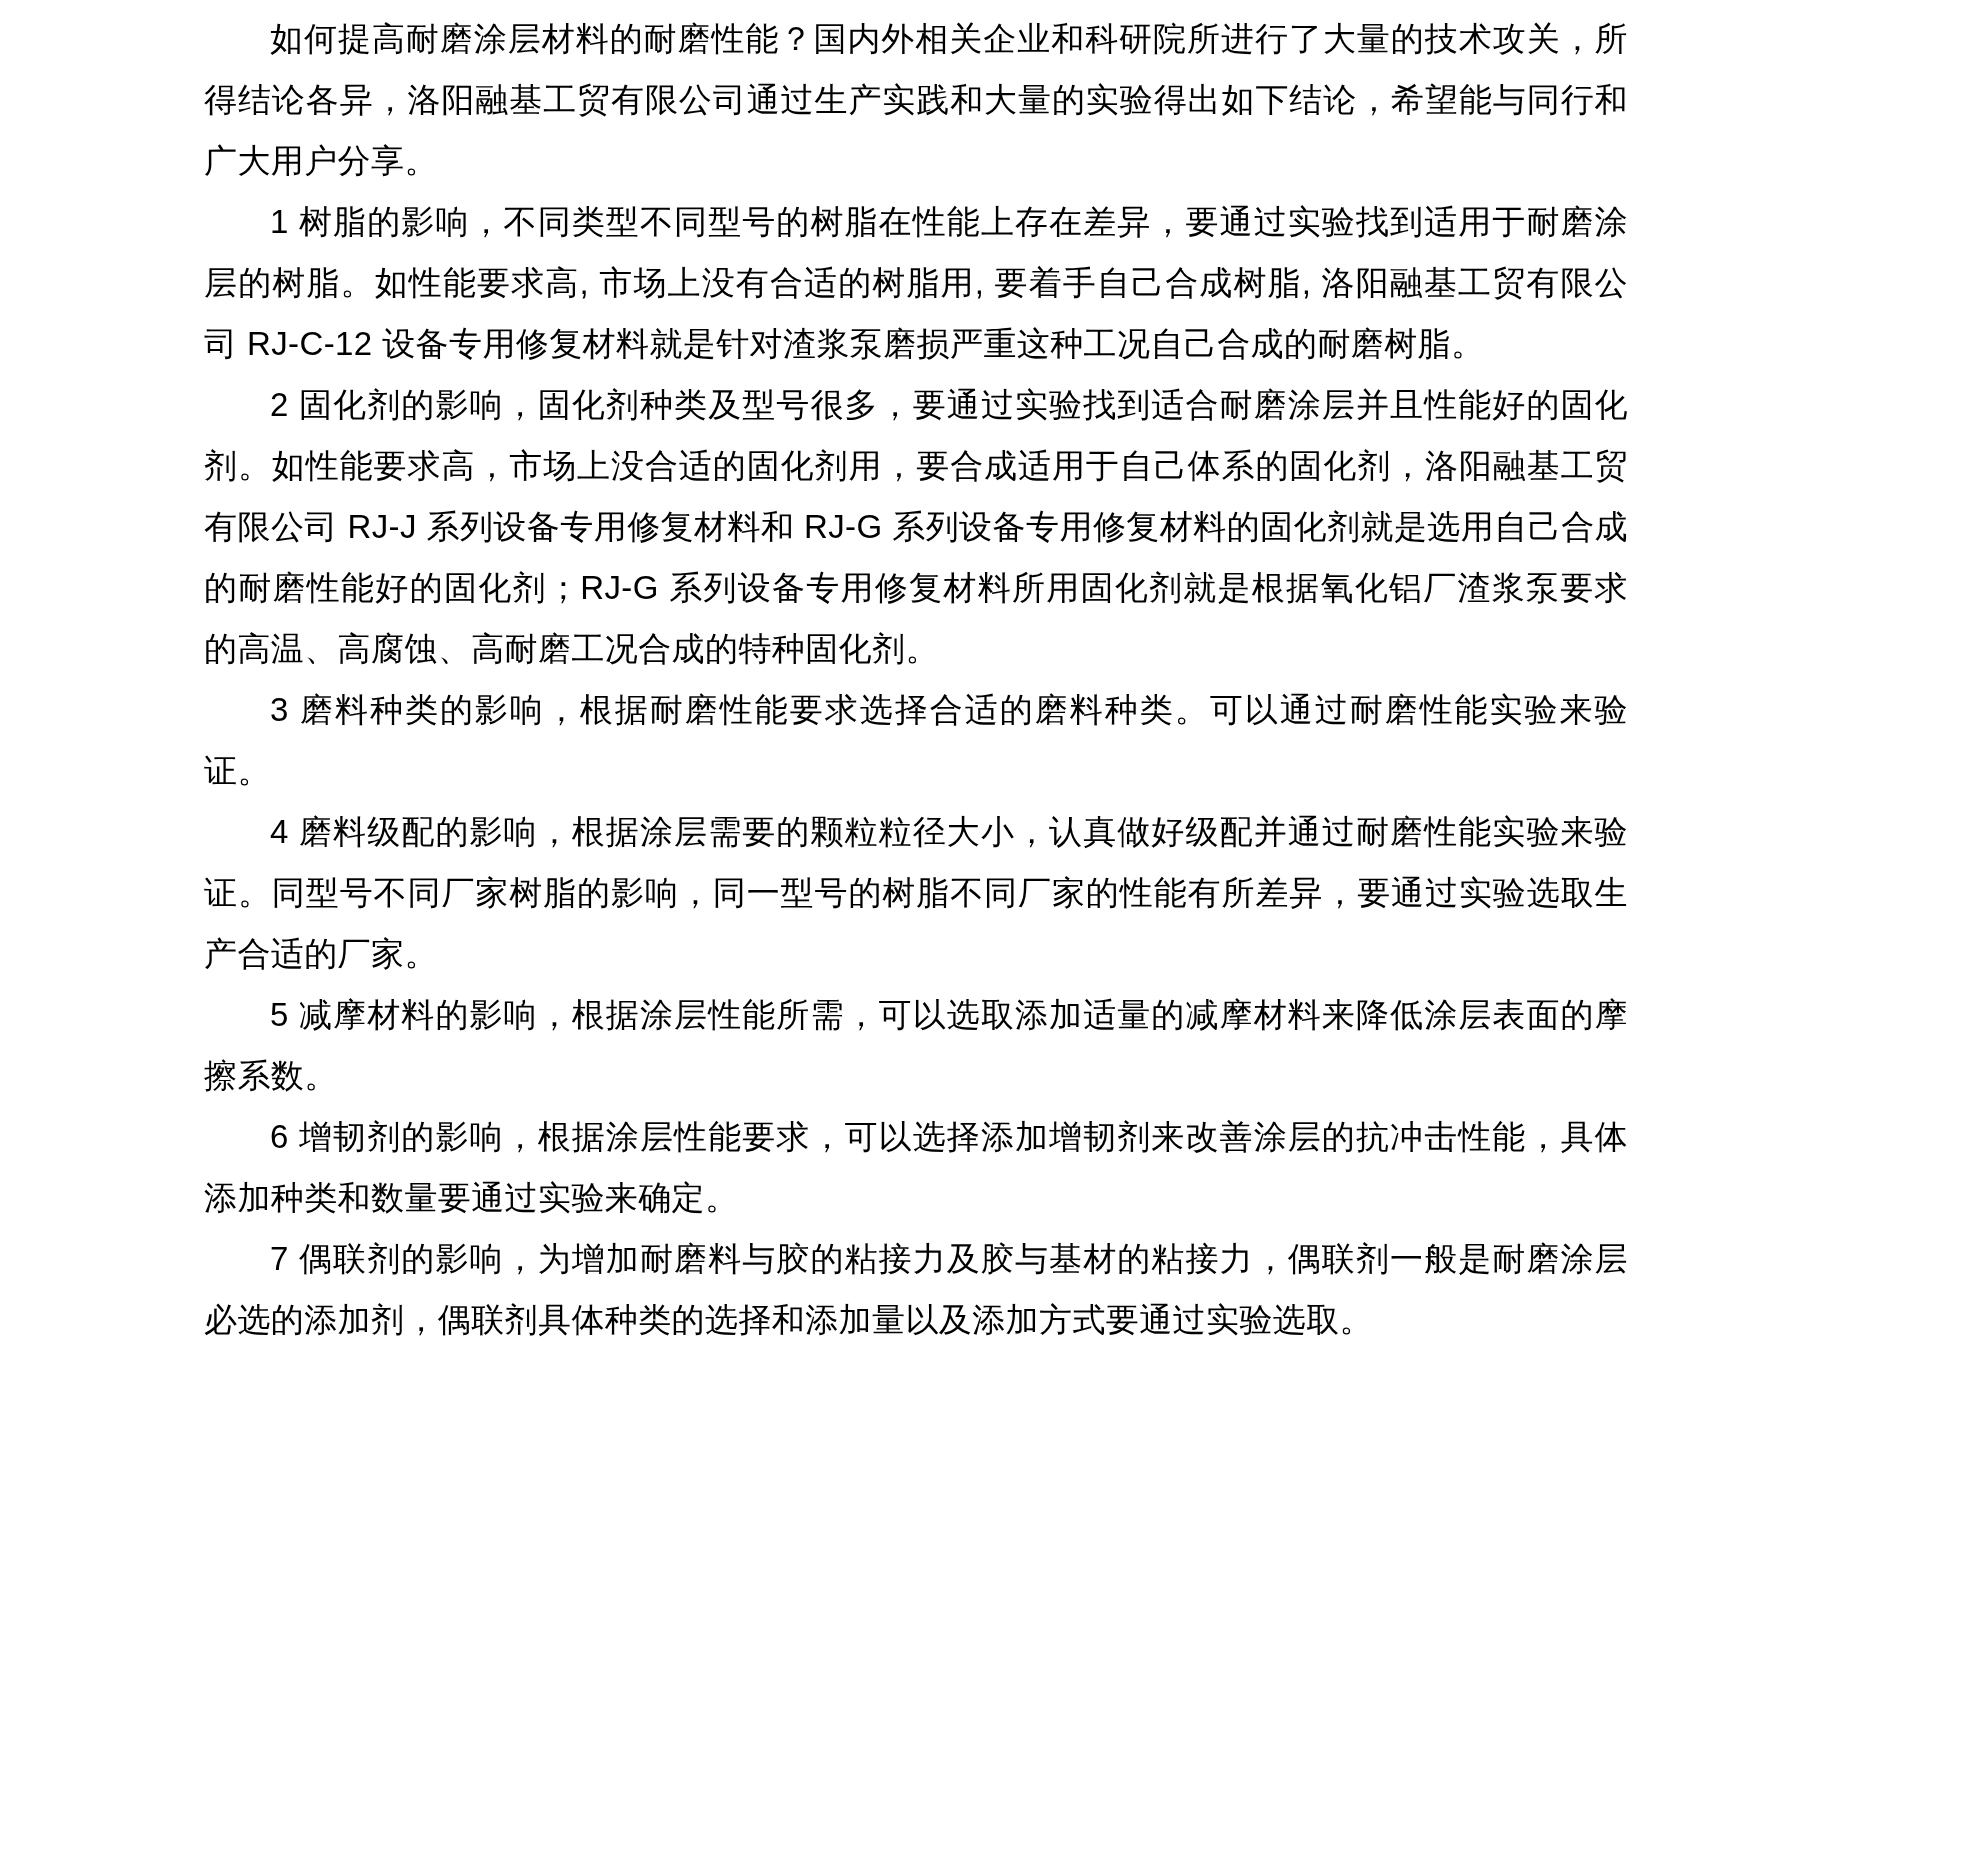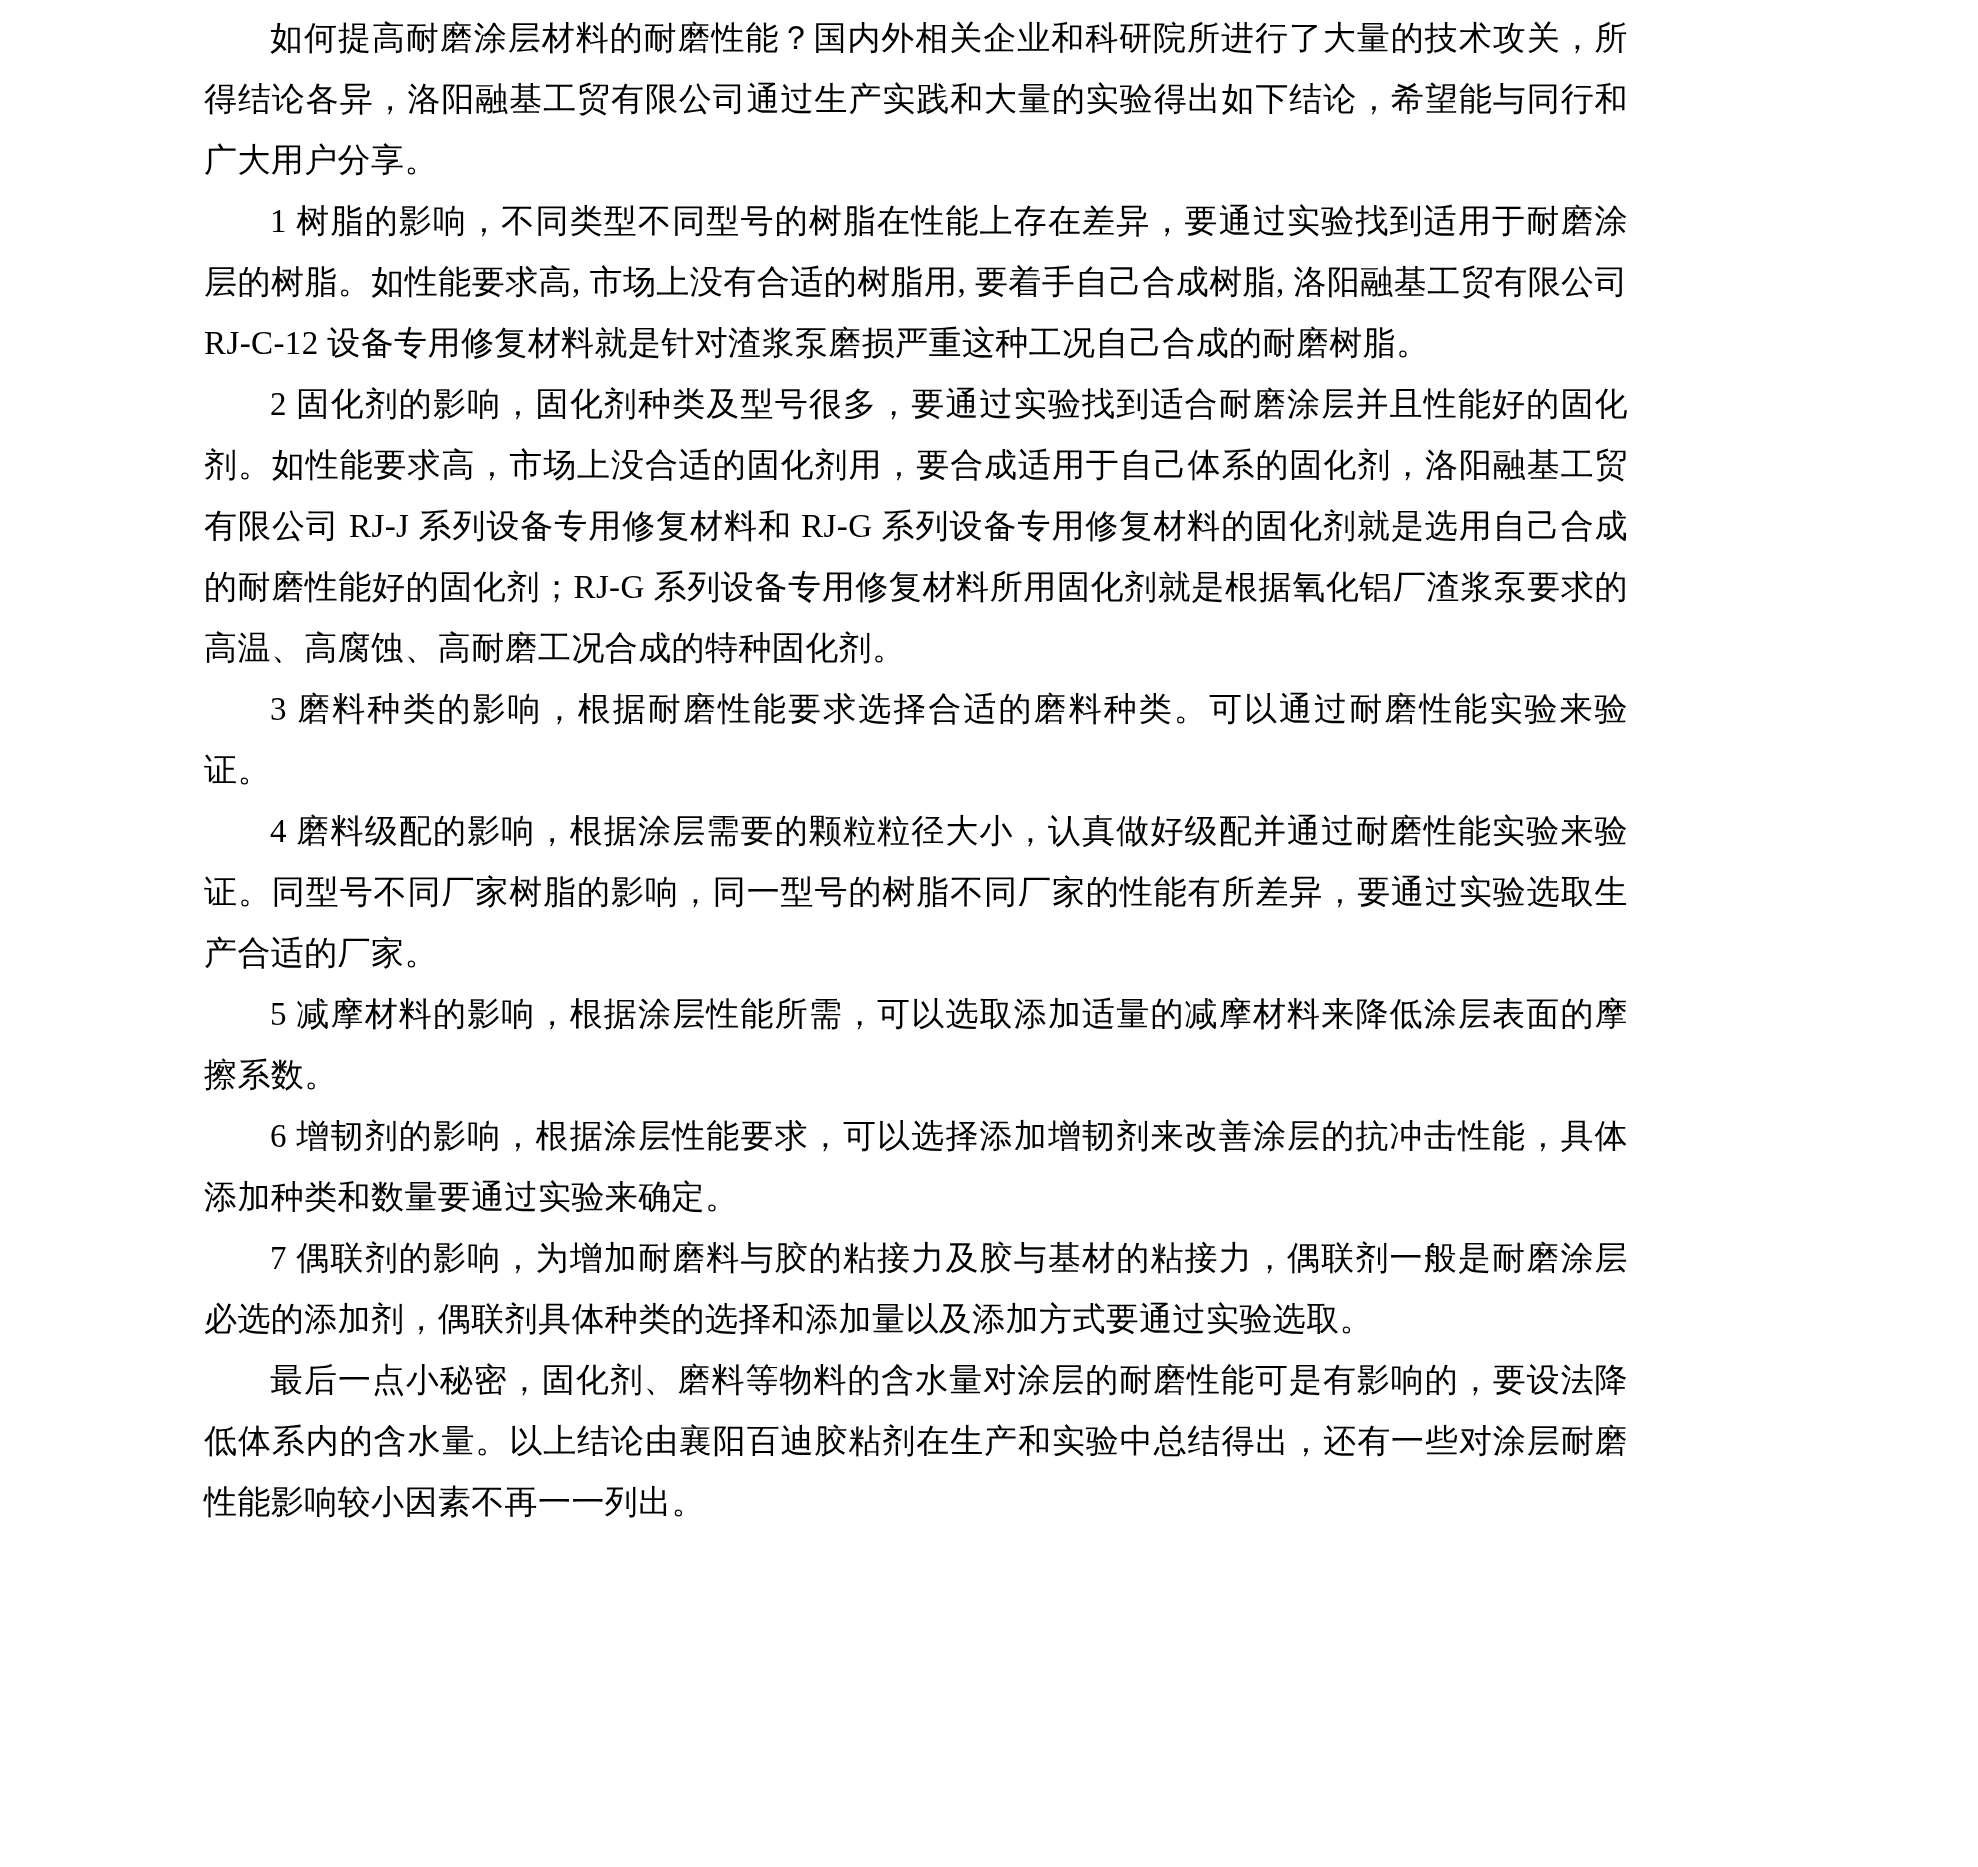--- a/index.html
+++ b/index.html
@@ -13,21 +13,20 @@
     font-family: "Liberation Sans", sans-serif;
     color: #000000;
     overflow: hidden;
   }
   .page {
     box-sizing: border-box;
     width: 1764px;
     height: 1867px;
     padding: 8px 136px 0 204px;
     background: #ffffff;
-    font-family: Liberation Serif, serif;
   }
   .doc-body {
     font-size: 33px;
     line-height: 61px;
     letter-spacing: 0.4px;
     text-align: justify;
     text-justify: inter-ideograph;
   }
   .para {
     margin: 0;
@@ -41,16 +40,15 @@
 <div class="page">
   <div class="doc-body">
     <p class="para">如何提高耐磨涂层材料的耐磨性能？国内外相关企业和科研院所进行了大量的技术攻关，所得结论各异，洛阳融基工贸有限公司通过生产实践和大量的实验得出如下结论，希望能与同行和广大用户分享。</p>
     <p class="para">1 树脂的影响，不同类型不同型号的树脂在性能上存在差异，要通过实验找到适用于耐磨涂层的树脂。如性能要求高, 市场上没有合适的树脂用, 要着手自己合成树脂, 洛阳融基工贸有限公司 RJ-C-12 设备专用修复材料就是针对渣浆泵磨损严重这种工况自己合成的耐磨树脂。</p>
     <p class="para">2 固化剂的影响，固化剂种类及型号很多，要通过实验找到适合耐磨涂层并且性能好的固化剂。如性能要求高，市场上没合适的固化剂用，要合成适用于自己体系的固化剂，洛阳融基工贸有限公司 RJ-J 系列设备专用修复材料和 RJ-G 系列设备专用修复材料的固化剂就是选用自己合成的耐磨性能好的固化剂；RJ-G 系列设备专用修复材料所用固化剂就是根据氧化铝厂渣浆泵要求的高温、高腐蚀、高耐磨工况合成的特种固化剂。</p>
     <p class="para">3 磨料种类的影响，根据耐磨性能要求选择合适的磨料种类。可以通过耐磨性能实验来验证。</p>
     <p class="para">4 磨料级配的影响，根据涂层需要的颗粒粒径大小，认真做好级配并通过耐磨性能实验来验证。同型号不同厂家树脂的影响，同一型号的树脂不同厂家的性能有所差异，要通过实验选取生产合适的厂家。</p>
     <p class="para">5 减摩材料的影响，根据涂层性能所需，可以选取添加适量的减摩材料来降低涂层表面的摩擦系数。</p>
     <p class="para">6 增韧剂的影响，根据涂层性能要求，可以选择添加增韧剂来改善涂层的抗冲击性能，具体添加种类和数量要通过实验来确定。</p>
     <p class="para">7 偶联剂的影响，为增加耐磨料与胶的粘接力及胶与基材的粘接力，偶联剂一般是耐磨涂层必选的添加剂，偶联剂具体种类的选择和添加量以及添加方式要通过实验选取。</p>
-    <p class="para">最后一点小秘密，固化剂、磨料等物料的含水量对涂层的耐磨性能可是有影响的，要设法降低体系内的含水量。以上结论由襄阳百迪胶粘剂在生产和实验中总结得出，还有一些对涂层耐磨性能影响较小因素不再一一列出。</p>
   </div>
 </div>
 
 
 </body></html>

